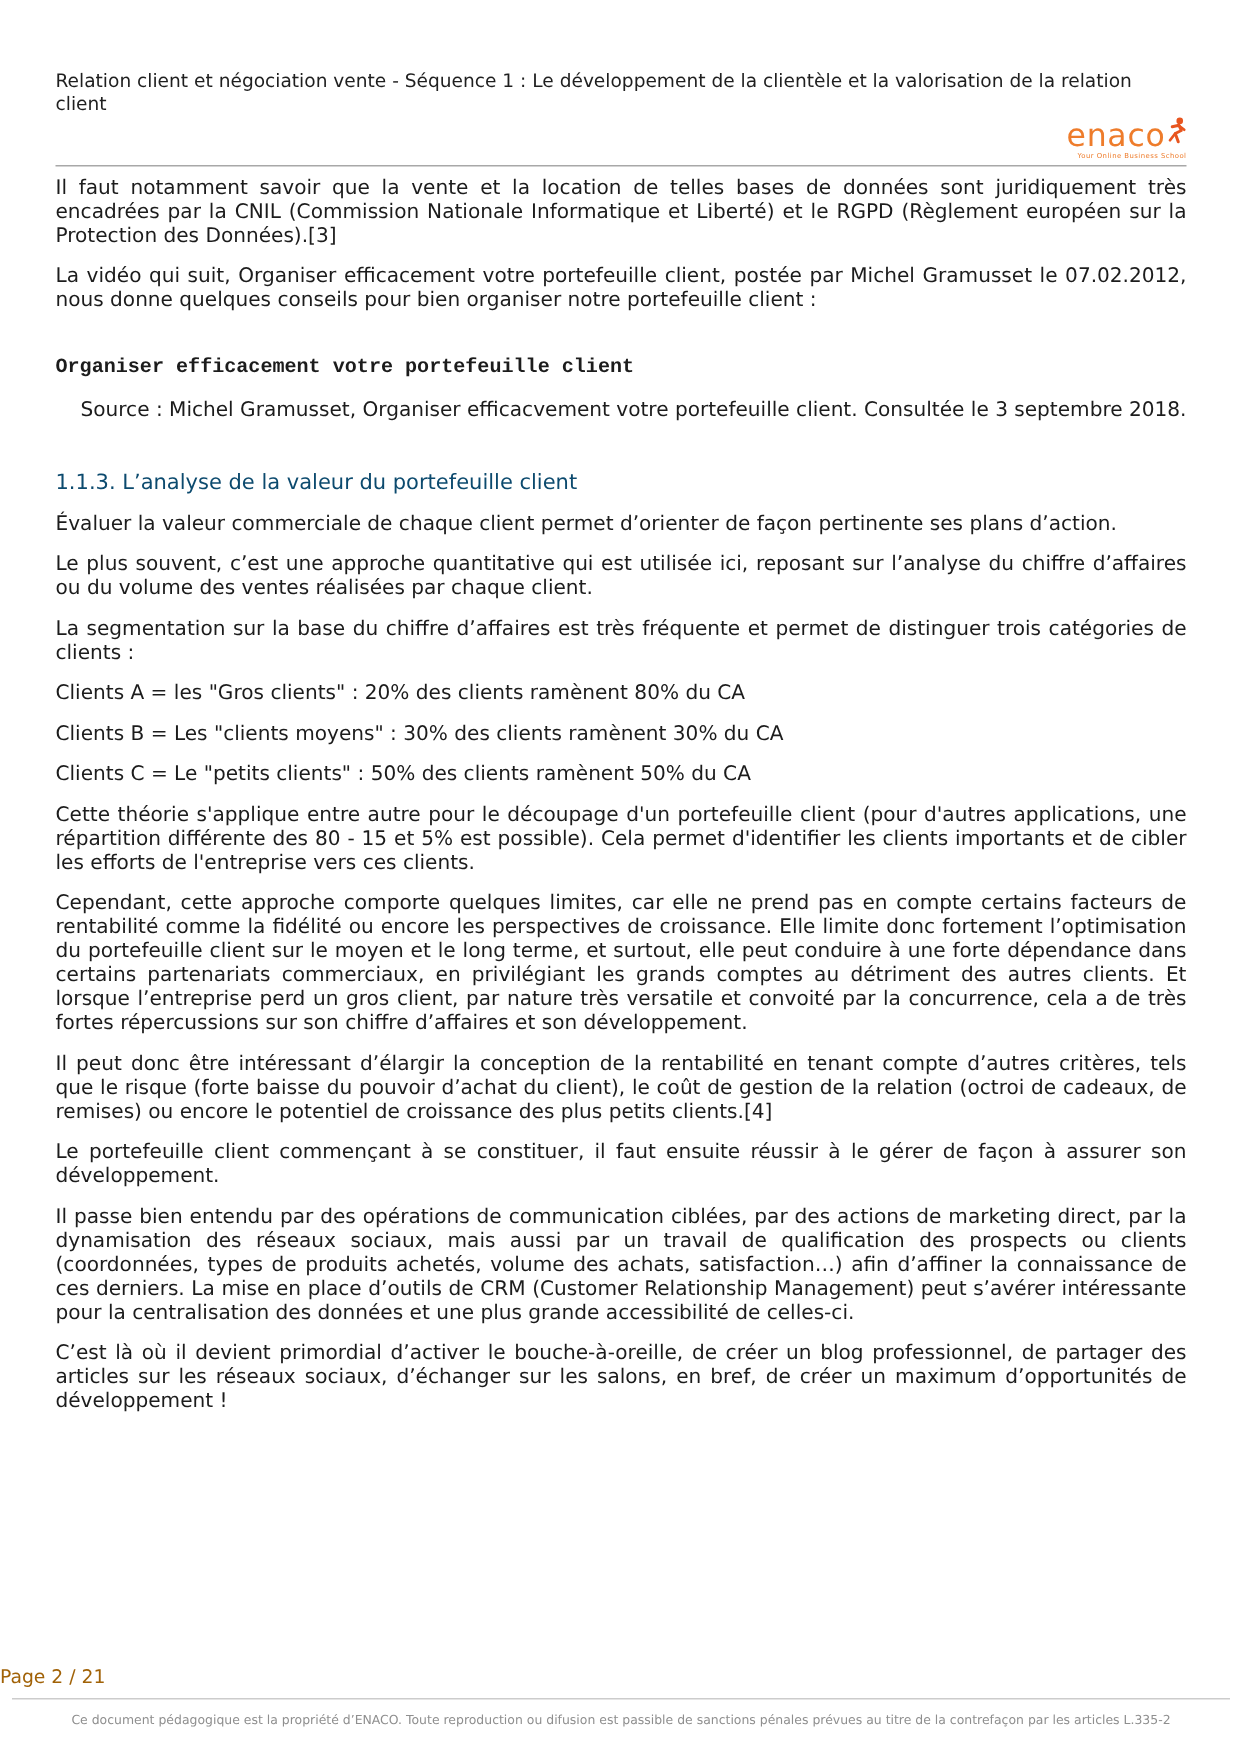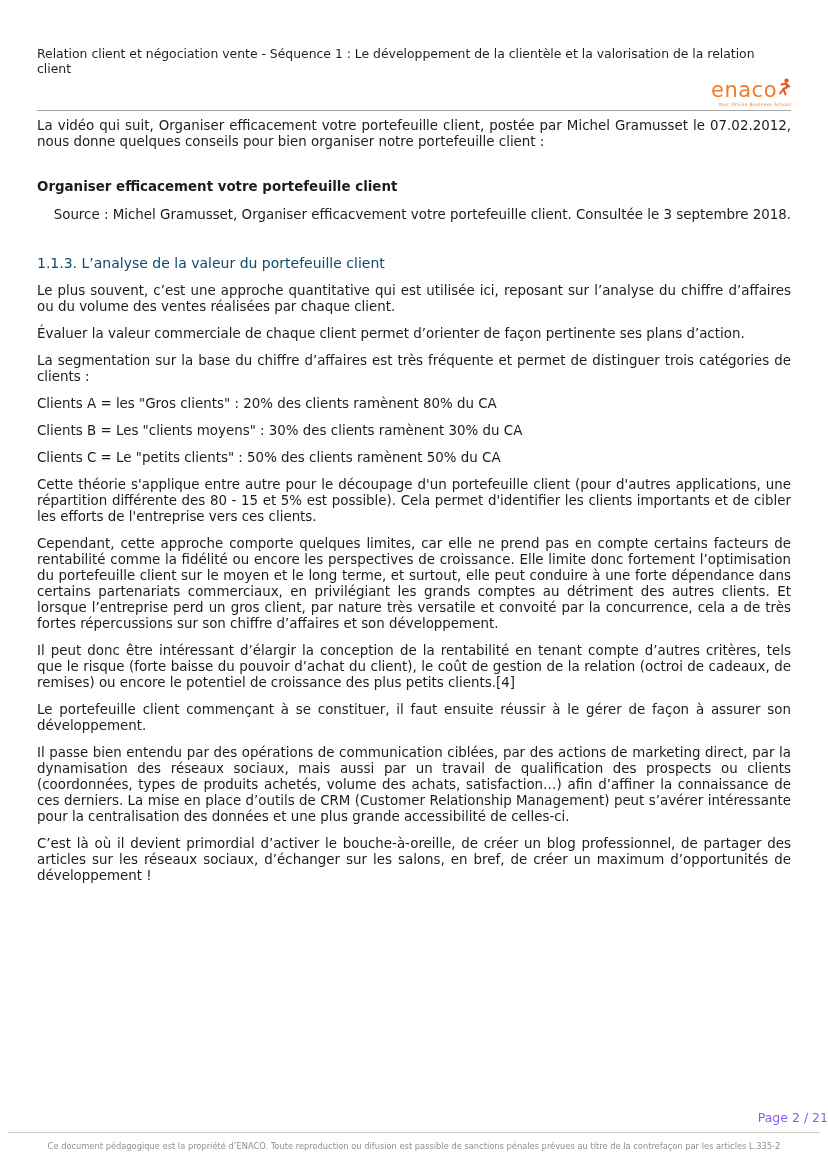--- a/index.html
+++ b/index.html
@@ -30,33 +30,34 @@
   .doc p {
     font-size: 13.4px; line-height: 16px;
     text-align: justify;
     margin: 0 0 11px 0;
   }
   .video-spacer { height: 18px; }
   .video-title {
     text-align: left;
     font-weight: bold;
     margin: 0 0 12px 0 !important;
+    font-family: Liberation Mono, monospace;
   }
   .video-source { text-align: right !important; }
 
   h2.section-heading {
     color: #0c4a6e;
     font-size: 14px; line-height: 22px;
     font-weight: 400;
     margin: 29px 0 9px 0;
   }
 
   
   .footer { position: absolute; left: 0; right: 0; bottom: 20px; }
-  .page-num { text-align: right; font-size: 12.5px; color: #8b5cf6; margin-bottom: 7px; }
+  .page-num { text-align: left; font-size: 12.5px; color: #a16207; margin-bottom: 7px; }
   .footer-rule { border: 0; border-top: 1px solid #cccccc; margin: 0 8px; }
   .legal { text-align: center; font-size: 8.3px; color: #8f8f8f; margin-top: 8px; }
 </style>
 </head>
 <body>
 
 <div class="page">
 
   <div>
     <div class="header-title">Relation client et négociation vente - Séquence 1 : Le développement de la clientèle et la valorisation de la relation client</div>
@@ -72,30 +73,31 @@
             </svg>
           </span>
         </span>
         <div class="logo-tagline">Your Online Business School</div>
       </div>
     </div>
     <hr class="header-rule">
   </div>
 
   <div class="doc">
+    <p>Il faut notamment savoir que la vente et la location de telles bases de données sont juridiquement très encadrées par la CNIL (Commission Nationale Informatique et Liberté) et le RGPD (Règlement européen sur la Protection des Données).[3]</p>
     <p>La vidéo qui suit, Organiser efficacement votre portefeuille client, postée par Michel Gramusset le 07.02.2012, nous donne quelques conseils pour bien organiser notre portefeuille client :</p>
 
     <div class="video-spacer"></div>
 
     <p class="video-title">Organiser efficacement votre portefeuille client</p>
     <p class="video-source">Source : Michel Gramusset, Organiser efficacvement votre portefeuille client. Consultée le 3 septembre 2018.</p>
 
     <h2 class="section-heading">1.1.3. L’analyse de la valeur du portefeuille client</h2>
+    <p>Évaluer la valeur commerciale de chaque client permet d’orienter de façon pertinente ses plans d’action.</p>
     <p>Le plus souvent, c’est une approche quantitative qui est utilisée ici, reposant sur l’analyse du chiffre d’affaires ou du volume des ventes réalisées par chaque client.</p>
-    <p>Évaluer la valeur commerciale de chaque client permet d’orienter de façon pertinente ses plans d’action.</p>
     <p>La segmentation sur la base du chiffre d’affaires est très fréquente et permet de distinguer trois catégories de clients :</p>
     <p>Clients A = les "Gros clients" : 20% des clients ramènent 80% du CA</p>
     <p>Clients B = Les "clients moyens" : 30% des clients ramènent 30% du CA</p>
     <p>Clients C = Le "petits clients" : 50% des clients ramènent 50% du CA</p>
     <p>Cette théorie s'applique entre autre pour le découpage d'un portefeuille client (pour d'autres applications, une répartition différente des 80 - 15 et 5% est possible). Cela permet d'identifier les clients importants et de cibler les efforts de l'entreprise vers ces clients.</p>
     <p>Cependant, cette approche comporte quelques limites, car elle ne prend pas en compte certains facteurs de rentabilité comme la fidélité ou encore les perspectives de croissance. Elle limite donc fortement l’optimisation du portefeuille client sur le moyen et le long terme, et surtout, elle peut conduire à une forte dépendance dans certains partenariats commerciaux, en privilégiant les grands comptes au détriment des autres clients. Et lorsque l’entreprise perd un gros client, par nature très versatile et convoité par la concurrence, cela a de très fortes répercussions sur son chiffre d’affaires et son développement.</p>
     <p>Il peut donc être intéressant d’élargir la conception de la rentabilité en tenant compte d’autres critères, tels que le risque (forte baisse du pouvoir d’achat du client), le coût de gestion de la relation (octroi de cadeaux, de remises) ou encore le potentiel de croissance des plus petits clients.[4]</p>
     <p>Le portefeuille client commençant à se constituer, il faut ensuite réussir à le gérer de façon à assurer son développement.</p>
 
     <p>Il passe bien entendu par des opérations de communication ciblées, par des actions de marketing direct, par la dynamisation des réseaux sociaux, mais aussi par un travail de qualification des prospects ou clients (coordonnées, types de produits achetés, volume des achats, satisfaction…) afin d’affiner la connaissance de ces derniers. La mise en place d’outils de CRM (Customer Relationship Management) peut s’avérer intéressante pour la centralisation des données et une plus grande accessibilité de celles-ci.</p>

